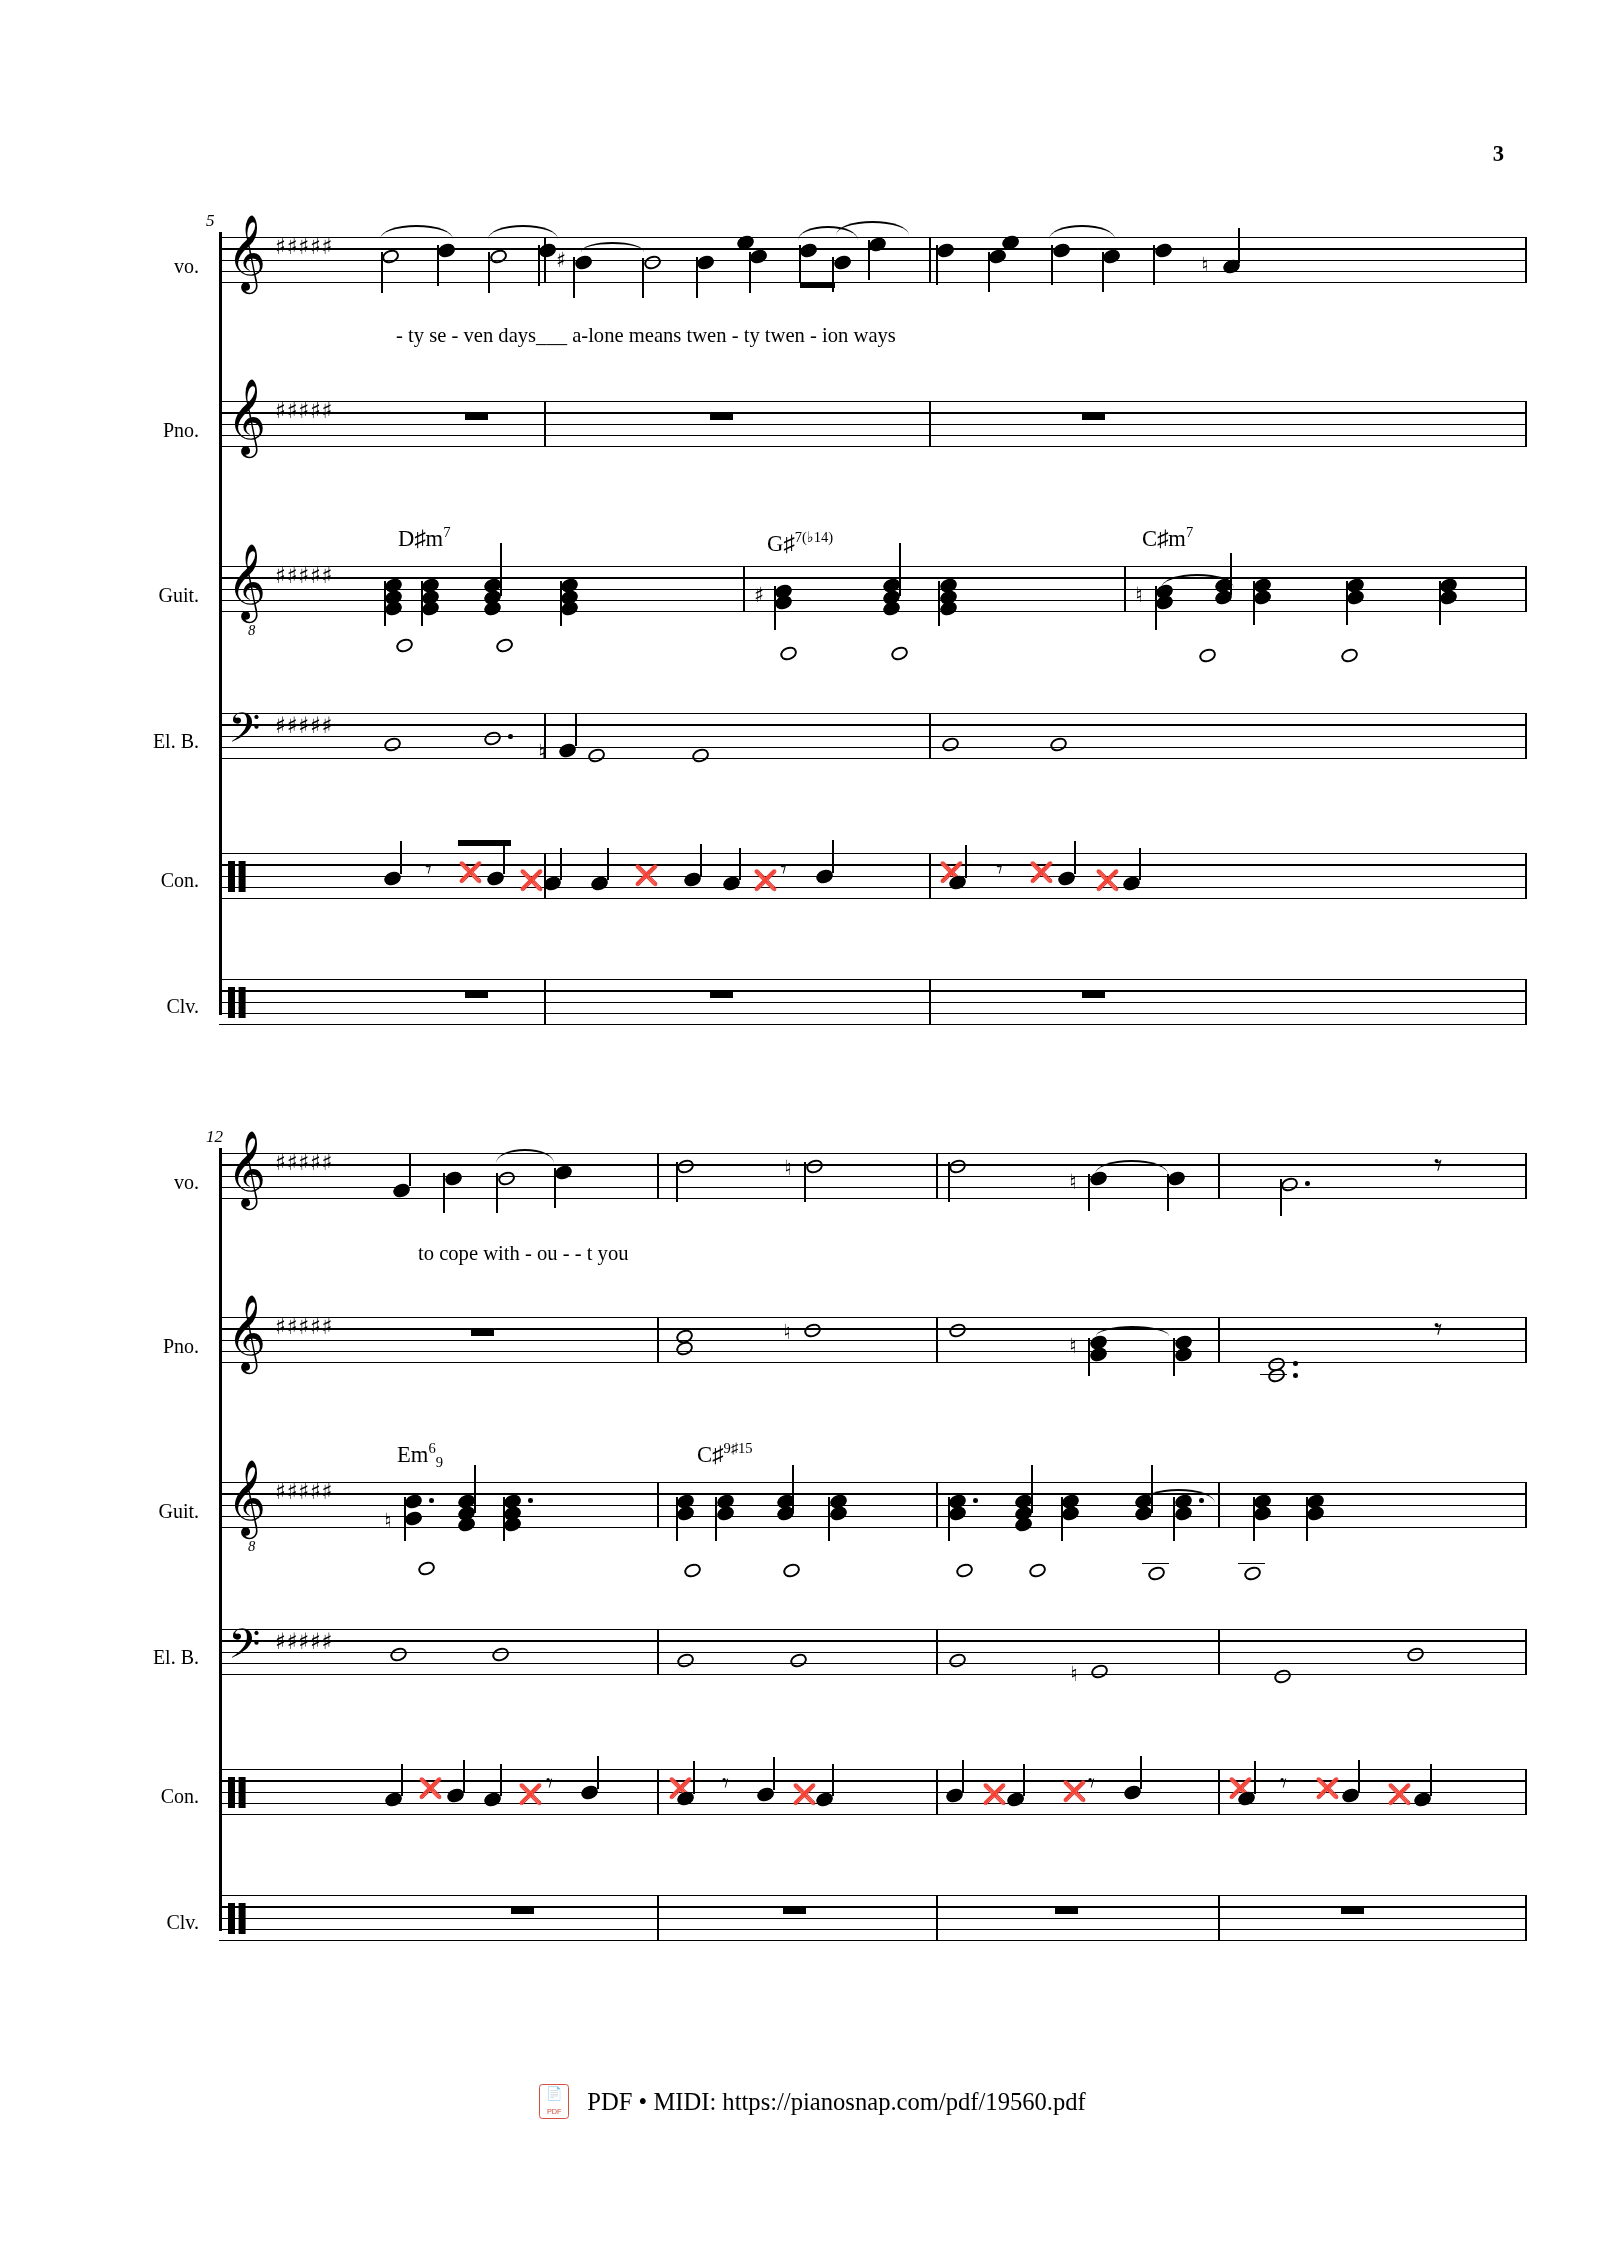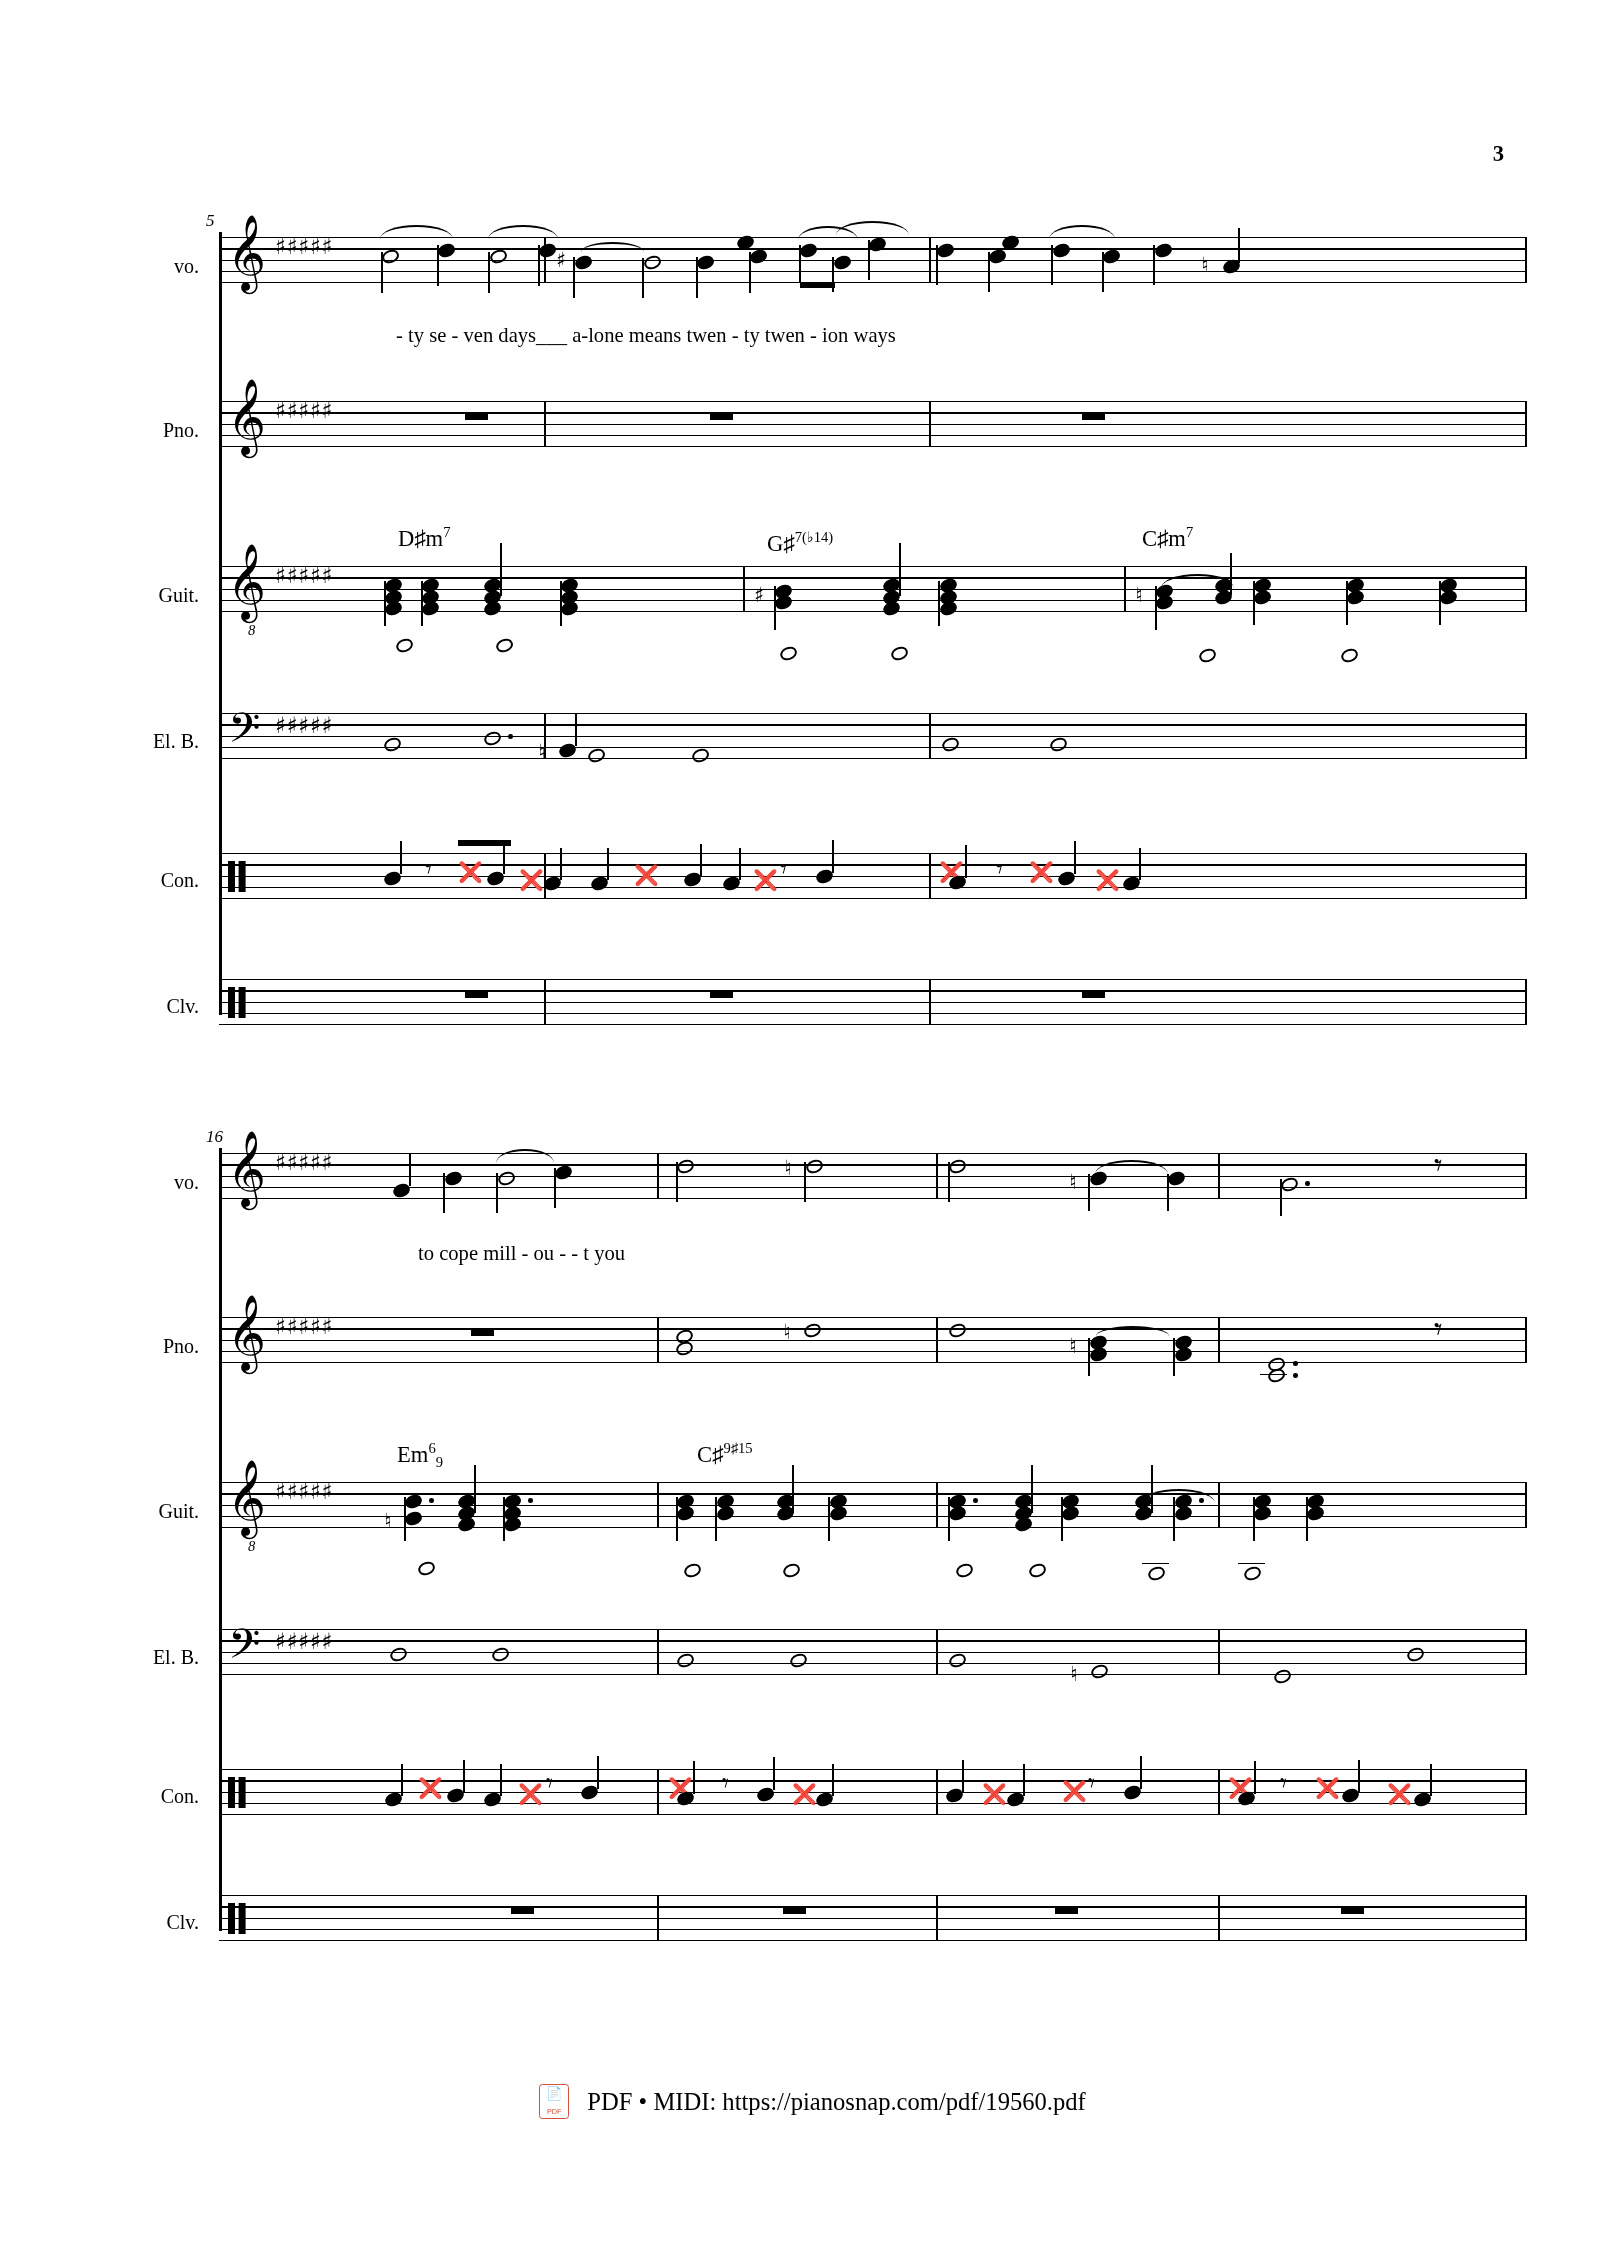--- a/index.html
+++ b/index.html
@@ -552,21 +552,21 @@
       <div class="barline" style="left:710px;"></div>
       <div class="barline" style="left:1306px;"></div>
       <div class="rest-whole" style="left:246px; top:11.3px;"></div>
       <div class="rest-whole" style="left:491px; top:11.3px;"></div>
       <div class="rest-whole" style="left:863px; top:11.3px;"></div>
     </div>
   </div>
 
   <div class="system s2">
 
-    <div class="measure-number" style="left:206px; top:12px;">16</div>
+    <div class="measure-number" style="left:206px; top:12px;">12</div>
 
     <div class="group-line" style="left:219px; top:33px; height:783px;"></div>
 
     <div class="label-col" style="top:56px;">
       <div class="inst-label">vo.</div>
     </div>
     <div class="staff" style="top:38px; height:46px;">
       <div class="lines">
           <i></i>
           <i></i>
@@ -601,21 +601,21 @@
       <div class="nh" style="left:871px; top:19px;"></div>
         <div class="stem" style="left:869px; top:20.6px; height:37px;"></div>
       <div class="slur" style="left:876px; top:6.6px; width:73px;"></div>
       <div class="nh" style="left:949px; top:19px;"></div>
         <div class="stem" style="left:948px; top:20.6px; height:37px;"></div>
       <div class="nh open" style="left:1062px; top:24.6px;"></div>
         <div class="stem" style="left:1061px; top:26px; height:37px;"></div>
       <div class="dot" style="left:1086px; top:28px;"></div>
       <div class="rest-quarter" style="left:1215px; top:-4px;">𝄾</div>
     </div>
-    <div class="lyricline" style="left:418px; top:127px;">to cope   mill - ou     -        -      t         you</div>
+    <div class="lyricline" style="left:418px; top:127px;">to cope   with - ou     -        -      t         you</div>
 
     <div class="label-col" style="top:220px;">
       <div class="inst-label">Pno.</div>
     </div>
     <div class="staff" style="top:202px; height:46px;">
       <div class="lines">
           <i></i>
           <i></i>
           <i></i>
           <i></i>

